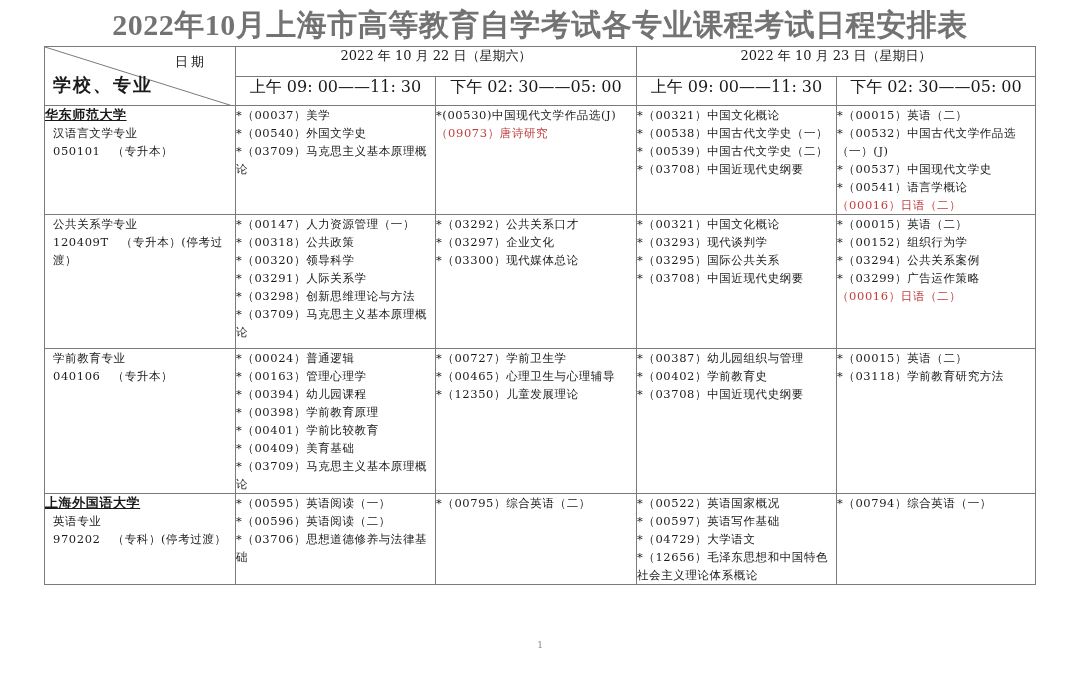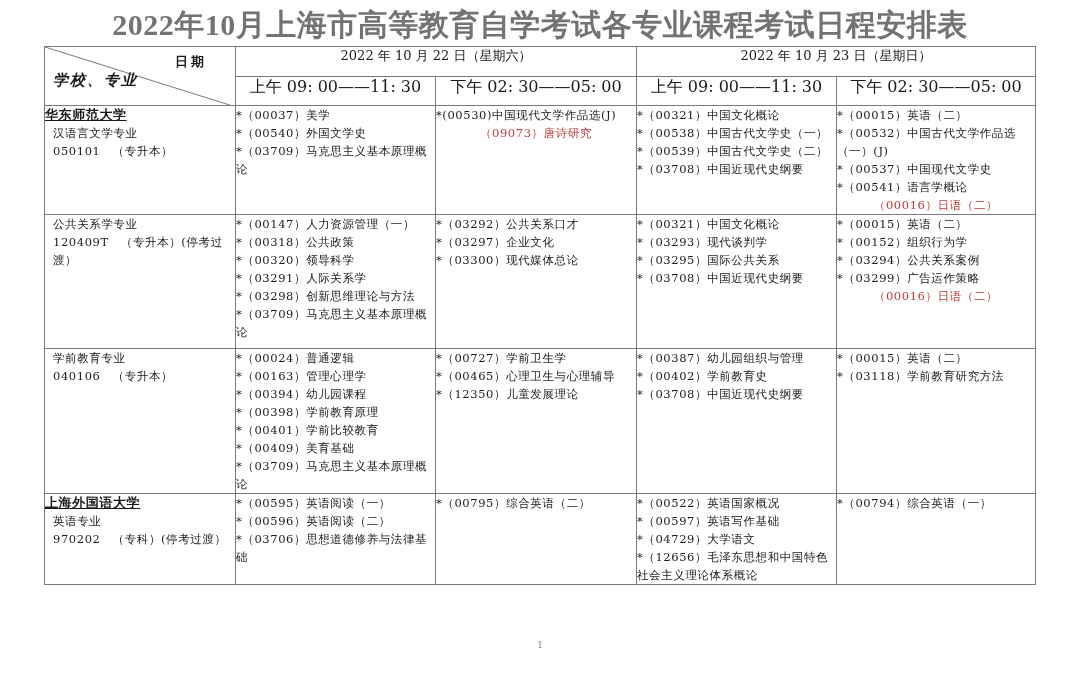--- a/index.html
+++ b/index.html
@@ -9,27 +9,27 @@
            font-family: "Liberation Serif", "DejaVu Serif", serif; font-weight: bold;
            font-size: 30px; letter-spacing: 0.5px; color: #737373; line-height: 38px; }
   table.sched { position: absolute; top: 46px; left: 44px; width: 991px;
                 border-collapse: collapse; table-layout: fixed; }
   table.sched td { border: 1.5px solid #7a7a7a; vertical-align: top; padding: 0; }
   .h1 td, .h2 td { vertical-align: middle; text-align: center; font-size: 13px; }
   .h1 td { height: 28px; }
   .h2 td { height: 28px; font-size: 16px; }
   .diag { position: relative; height: 58px; overflow: hidden; }
   .diag svg { position: absolute; left: 0; top: 0; }
-  .diag .date-lbl { position: absolute; right: 28px; top: 6px; font-size: 13px; font-weight: bold; letter-spacing: 3px; }
-  .diag .school-lbl { position: absolute; left: 8px; bottom: 15px; font-size: 15px; font-weight: bold; letter-spacing: 2px; font-style: italic; }
+  .diag .date-lbl { position: absolute; right: 28px; top: 6px; font-size: 13px; font-weight: normal; letter-spacing: 3px; }
+  .diag .school-lbl { position: absolute; left: 8px; bottom: 8px; font-size: 18px; font-weight: bold; letter-spacing: 2px; }
   .cell { padding: 3px 6px 2px 6px; font-size: 11.5px; line-height: 18px; letter-spacing: 0.6px; }
   .school { font-weight: bold; font-family: "DejaVu Sans", "Liberation Sans", sans-serif; font-size: 13px; text-decoration: underline; }
   .major { padding-left: 8px; }
   .course { display: block; }
-  .course.red { color: #c23a3a; text-align: center; }
+  .course.red { color: #c23a3a; }
   .page-num { position: absolute; top: 640px; left: 0; width: 1080px; text-align: center;
               font-size: 9px; color: #888; }
 </style>
 </head>
 <body>
 
 <div class="title">2022年10月上海市高等教育自学考试各专业课程考试日程安排表</div>
 
 <table class="sched">
   <colgroup>

